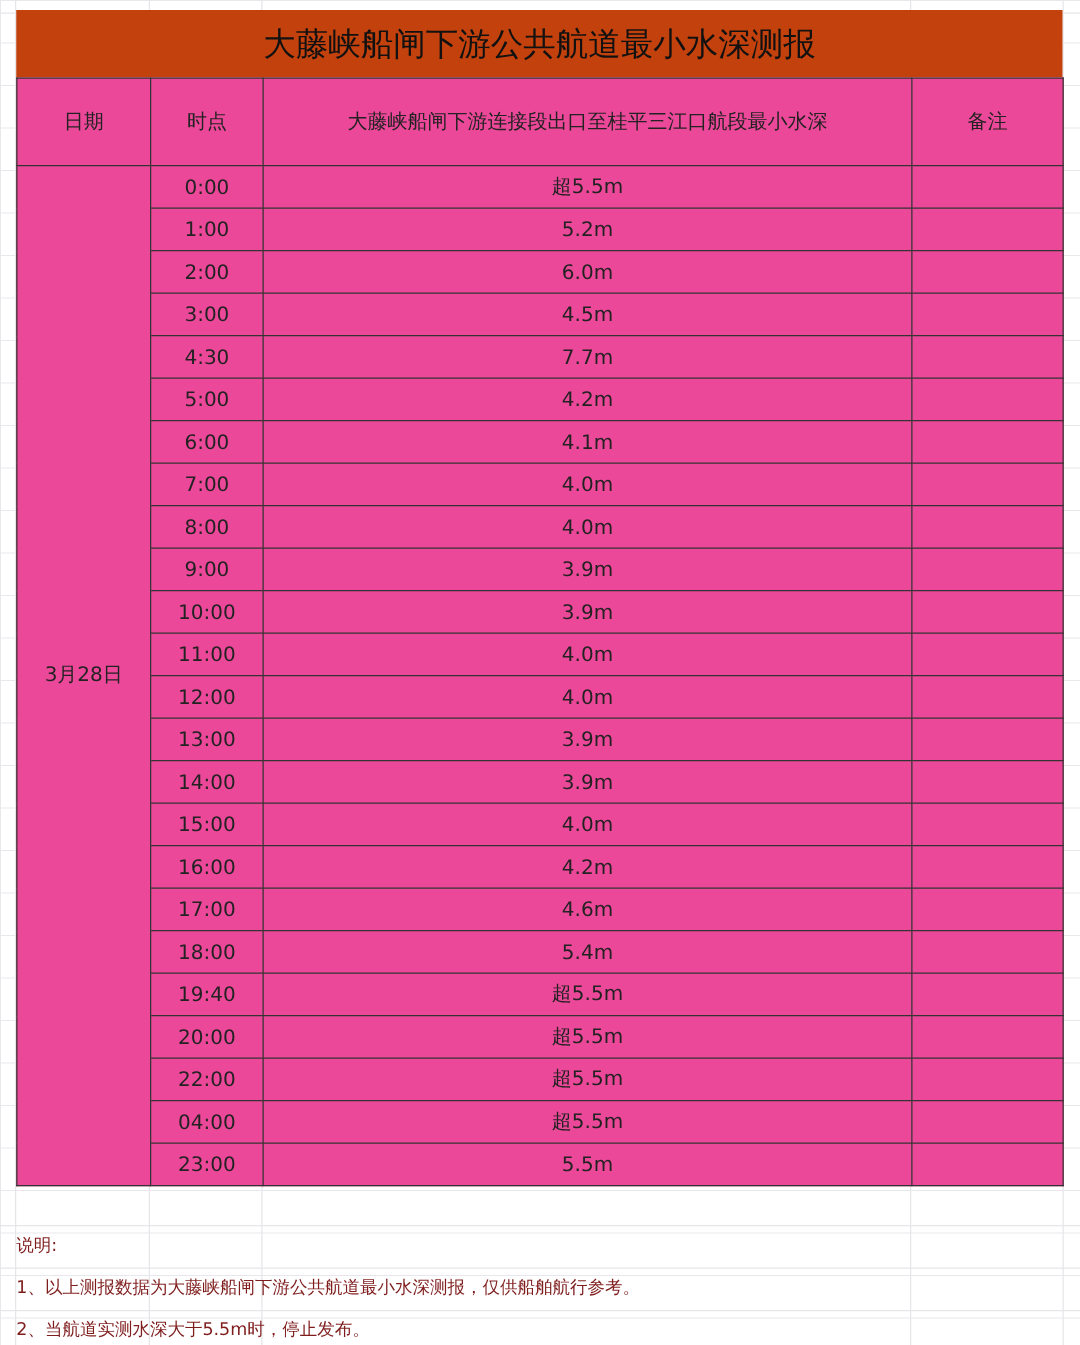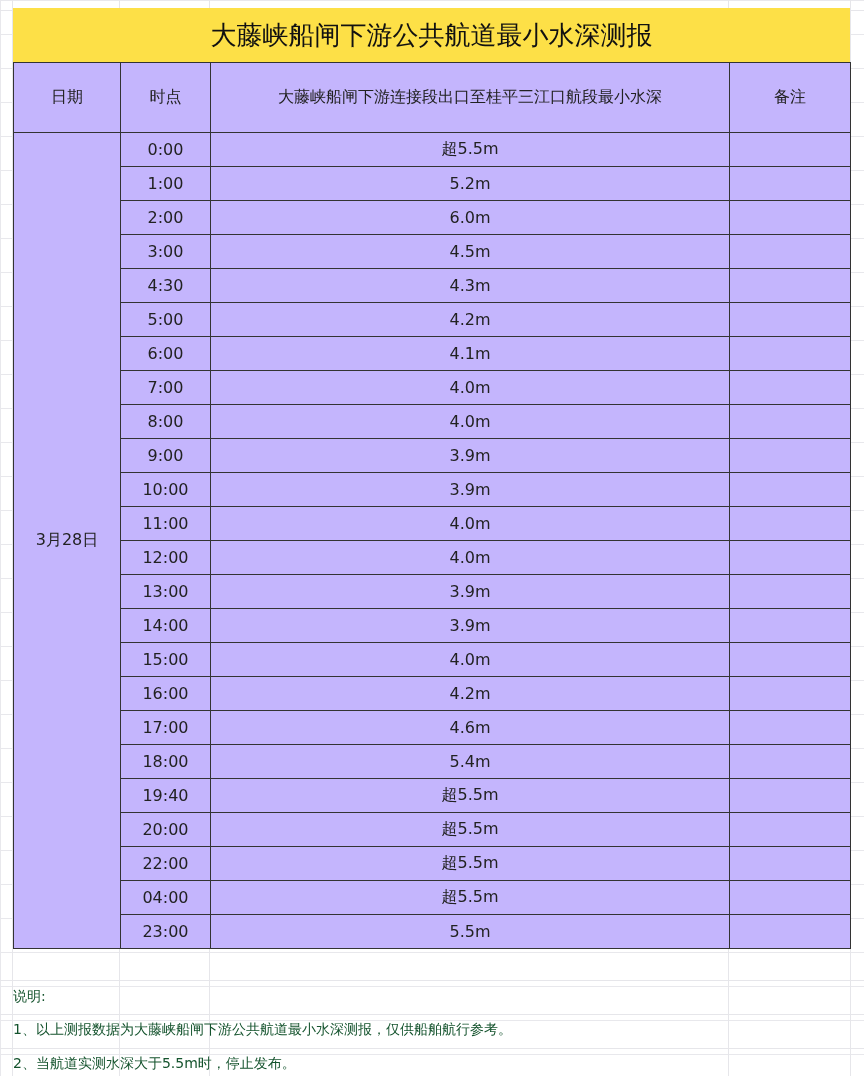--- a/index.html
+++ b/index.html
@@ -7,28 +7,28 @@
          font-family: "DejaVu Sans", "Liberation Sans", sans-serif; color:#222; }
   .grid-bg { position:absolute; inset:0;
     background-image:
       linear-gradient(to right, #e8e8ec 1px, transparent 1px),
       linear-gradient(to bottom, #e8e8ec 1px, transparent 1px);
     background-size: 100% 100%, 100% 34px; }
   .gv { position:absolute; top:0; bottom:0; width:1px; background:#e6e6ea; }
   .gh { position:absolute; left:0; right:0; height:1px; background:#e6e6ea; }
   .title { position:absolute; left:13px; top:8px; width:837px; height:54px;
            display:flex; align-items:center; justify-content:center;
-           font-size:26px; color:#111; background:#fde047; }
+           font-size:26px; color:#111; background:#c2410c; }
   table.report { position:absolute; left:13px; top:62px; border-collapse:collapse;
-                 background:#c4b5fd; table-layout:fixed; }
+                 background:#ec4899; table-layout:fixed; }
   table.report td, table.report th { border:1px solid #333; text-align:center;
                  vertical-align:middle; font-weight:normal; font-size:16px; padding:0; color:#222; }
   table.report th { height:69px; font-size:16px; }
   table.report td { height:33px; }
-  .notes { position:absolute; left:13px; font-size:14px; color:#14532d; }
+  .notes { position:absolute; left:13px; font-size:14px; color:#7f1d1d; }
 </style>
 </head>
 <body>
 
 <div class="grid-bg"></div>
 <div class="gv" style="left:12px"></div>
 <div class="gv" style="left:119px"></div>
 <div class="gv" style="left:209px"></div>
 <div class="gv" style="left:728px"></div>
 <div class="gv" style="left:850px"></div>
@@ -71,21 +71,21 @@
         <td>6.0m</td>
         <td></td>
       </tr>
       <tr>
         <td>3:00</td>
         <td>4.5m</td>
         <td></td>
       </tr>
       <tr>
         <td>4:30</td>
-        <td>4.3m</td>
+        <td>7.7m</td>
         <td></td>
       </tr>
       <tr>
         <td>5:00</td>
         <td>4.2m</td>
         <td></td>
       </tr>
       <tr>
         <td>6:00</td>
         <td>4.1m</td>

